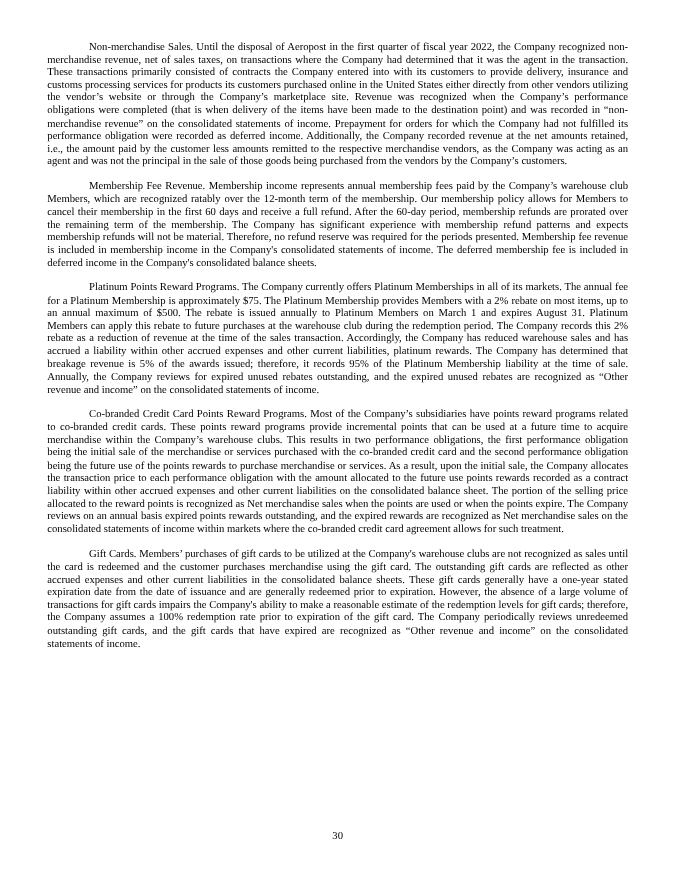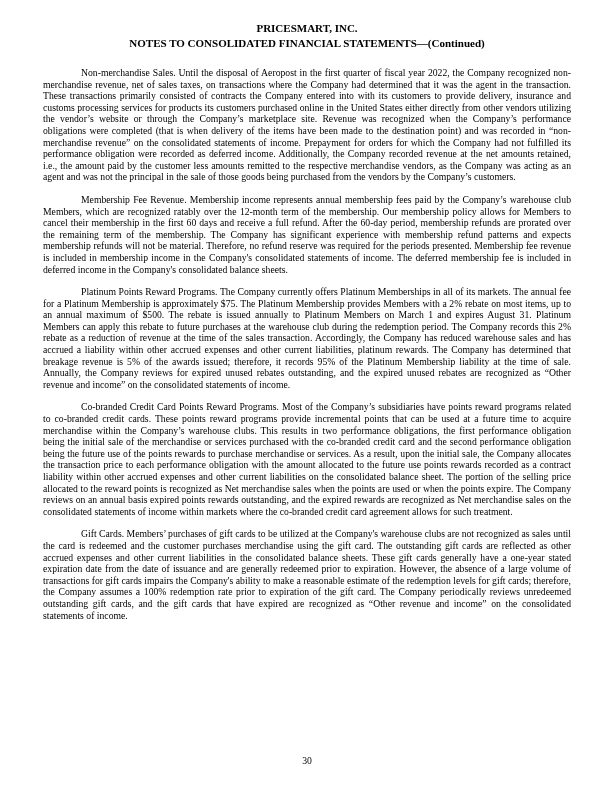--- a/index.html
+++ b/index.html
@@ -44,24 +44,20 @@
     text-align: center;
     font-size: 9.7px;
     line-height: 11.6px;
   }
 </style>
 </head>
 <body>
 
 <div class="page">
 
-  <div class="doc-header">
-    <div>PRICESMART, INC.</div>
-    <div>NOTES TO CONSOLIDATED FINANCIAL STATEMENTS—(Continued)</div>
-  </div>
 
   <div class="doc-body">
 
     <p class="para"><span class="para-heading">Non-merchandise Sales.</span> <span>Until the disposal of Aeropost in the first quarter of fiscal year 2022, the Company recognized non-merchandise revenue, net of sales taxes, on transactions where the Company had determined that it was the agent in the transaction. These transactions primarily consisted of contracts the Company entered into with its customers to provide delivery, insurance and customs processing services for products its customers purchased online in the United States either directly from other vendors utilizing the vendor’s website or through the Company’s marketplace site. Revenue was recognized when the Company’s performance obligations were completed (that is when delivery of the items have been made to the destination point) and was recorded in “non-merchandise revenue” on the consolidated statements of income. Prepayment for orders for which the Company had not fulfilled its performance obligation were recorded as deferred income. Additionally, the Company recorded revenue at the net amounts retained, i.e., the amount paid by the customer less amounts remitted to the respective merchandise vendors, as the Company was acting as an agent and was not the principal in the sale of those goods being purchased from the vendors by the Company’s customers.</span></p>
 
     <p class="para"><span class="para-heading">Membership Fee Revenue.</span> <span>Membership income represents annual membership fees paid by the Company’s warehouse club Members, which are recognized ratably over the 12-month term of the membership. Our membership policy allows for Members to cancel their membership in the first 60 days and receive a full refund. After the 60-day period, membership refunds are prorated over the remaining term of the membership. The Company has significant experience with membership refund patterns and expects membership refunds will not be material. Therefore, no refund reserve was required for the periods presented. Membership fee revenue is included in membership income in the Company's consolidated statements of income. The deferred membership fee is included in deferred income in the Company's consolidated balance sheets.</span></p>
 
     <p class="para"><span class="para-heading">Platinum Points Reward Programs.</span> <span>The Company currently offers Platinum Memberships in all of its markets. The annual fee for a Platinum Membership is approximately $75. The Platinum Membership provides Members with a 2% rebate on most items, up to an annual maximum of $500. The rebate is issued annually to Platinum Members on March 1 and expires August 31. Platinum Members can apply this rebate to future purchases at the warehouse club during the redemption period. The Company records this 2% rebate as a reduction of revenue at the time of the sales transaction. Accordingly, the Company has reduced warehouse sales and has accrued a liability within other accrued expenses and other current liabilities, platinum rewards. The Company has determined that breakage revenue is 5% of the awards issued; therefore, it records 95% of the Platinum Membership liability at the time of sale. Annually, the Company reviews for expired unused rebates outstanding, and the expired unused rebates are recognized as “Other revenue and income” on the consolidated statements of income.</span></p>
 
     <p class="para"><span class="para-heading">Co-branded Credit Card Points Reward Programs.</span> <span>Most of the Company’s subsidiaries have points reward programs related to co-branded credit cards. These points reward programs provide incremental points that can be used at a future time to acquire merchandise within the Company’s warehouse clubs. This results in two performance obligations, the first performance obligation being the initial sale of the merchandise or services purchased with the co-branded credit card and the second performance obligation being the future use of the points rewards to purchase merchandise or services. As a result, upon the initial sale, the Company allocates the transaction price to each performance obligation with the amount allocated to the future use points rewards recorded as a contract liability within other accrued expenses and other current liabilities on the consolidated balance sheet. The portion of the selling price allocated to the reward points is recognized as Net merchandise sales when the points are used or when the points expire. The Company reviews on an annual basis expired points rewards outstanding, and the expired rewards are recognized as Net merchandise sales on the consolidated statements of income within markets where the co-branded credit card agreement allows for such treatment.</span></p>

